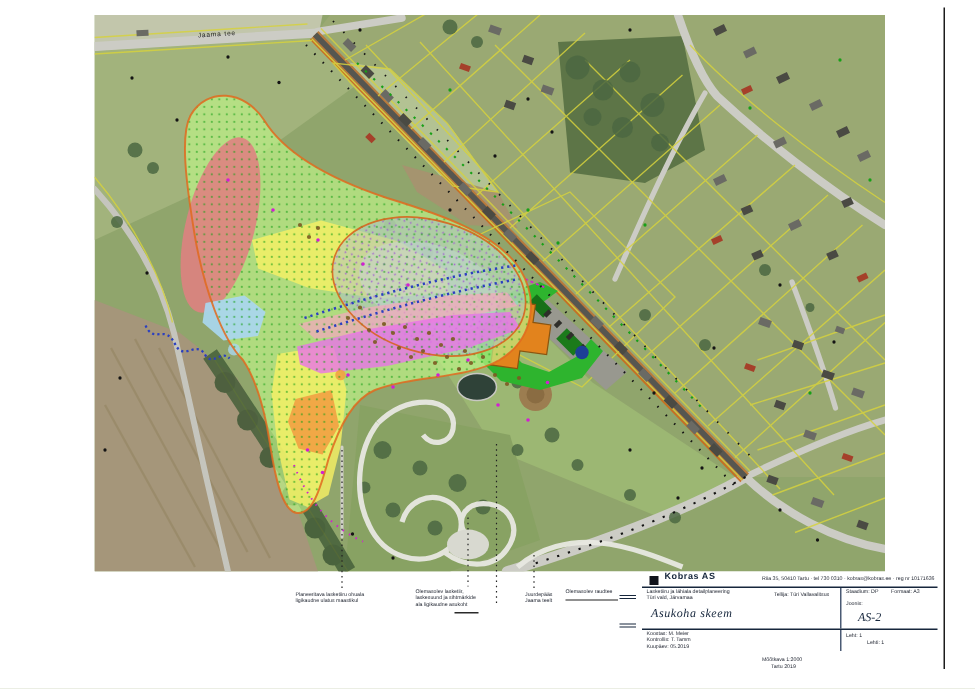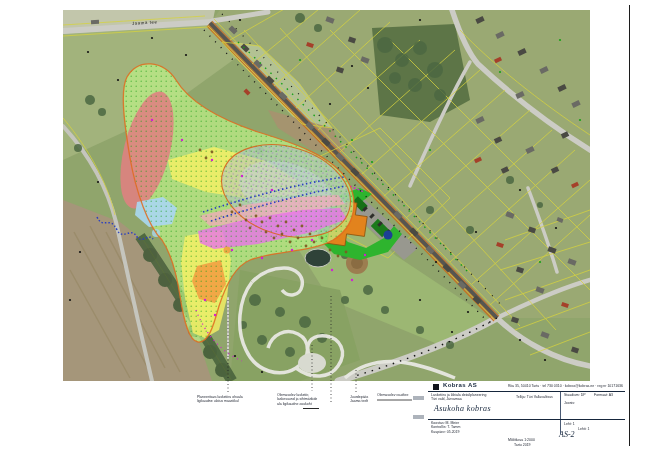--- a/index.html
+++ b/index.html
@@ -10,21 +10,21 @@
   .tiny{font-size:7px;line-height:1.2;transform:scale(.5);transform-origin:0 0;white-space:nowrap;color:#1f2430;}
   .ann{position:absolute;color:#1f2430;}
   .dash{position:absolute;border-top:1px solid #2a2a2a;height:0;}
   
   .tb{position:absolute;left:428px;top:381px;width:197px;height:72px;color:#16263c;}
   .tb .hr{position:absolute;left:0;width:197px;border-top:1.2px solid #16263c;}
   .tb .vl{position:absolute;border-left:0.8px solid #4a5a74;}
   .tb-logo{position:absolute;left:5px;top:3px;width:6px;height:6px;background:#10131c;}
   .tb-company{position:absolute;left:15px;top:1px;font-size:6px;font-weight:bold;letter-spacing:.4px;}
   .tb-title{position:absolute;left:6px;top:23px;font:italic 8px "Liberation Serif",serif;letter-spacing:.4px;}
-  .tb-no{position:absolute;left:131px;top:26px;font:italic 8px "Liberation Serif",serif;margin-top:23px;}
+  .tb-no{position:absolute;left:144px;top:26px;font:italic 8px "Liberation Serif",serif;}
   .t{position:absolute;}
 </style>
 </head>
 <body>
 
 <div id="sheet">
 
 <svg id="mapsvg" width="650" height="459" viewBox="0 0 650 459">
   <defs>
     <clipPath id="mapClip">
@@ -371,21 +371,21 @@
     <div class="hr" style="top:10px;"></div>
     <div class="t" style="left:3px;top:12px;">
       <div class="tiny">
         <div>Lasketiiru ja lähiala detailplaneering</div>
         <div>Türi vald, Järvamaa</div>
       </div>
     </div>
     <div class="t" style="left:88px;top:14px;">
       <div class="tiny">Tellija: Türi Vallavalitsus</div>
     </div>
-    <div class="tb-title">Asukoha kobras</div>
+    <div class="tb-title">Asukoha skeem</div>
     <div class="vl" style="left:132px;top:11px;height:27px;"></div>
     <div class="t" style="left:136px;top:12px;">
       <div class="tiny">Staadium: DP</div>
     </div>
     <div class="t" style="left:166px;top:12px;">
       <div class="tiny">Formaat: A3</div>
     </div>
     <div class="t" style="left:136px;top:20px;">
       <div class="tiny">Joonis:</div>
     </div>

